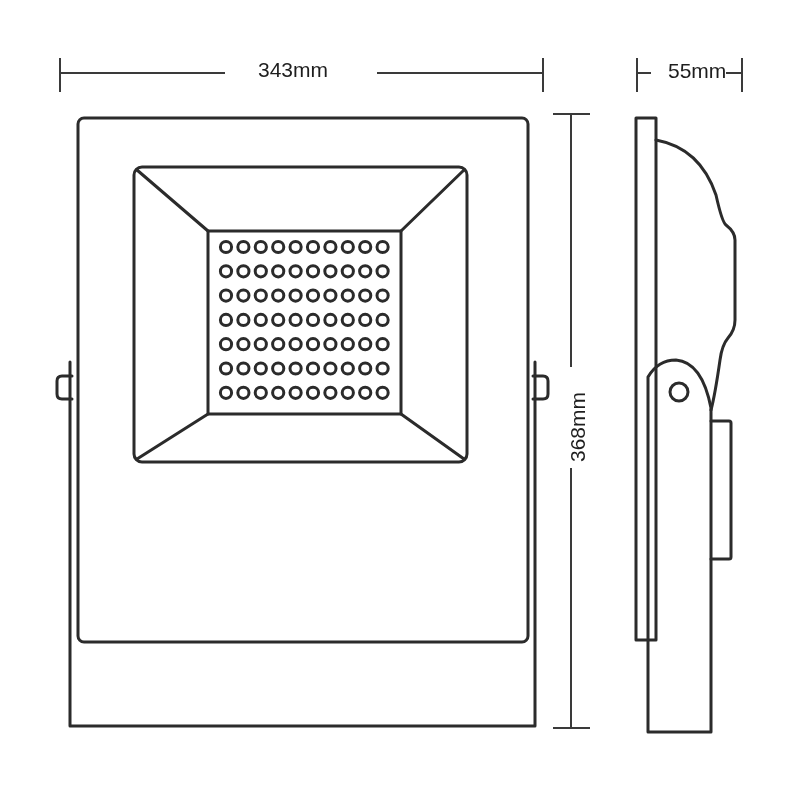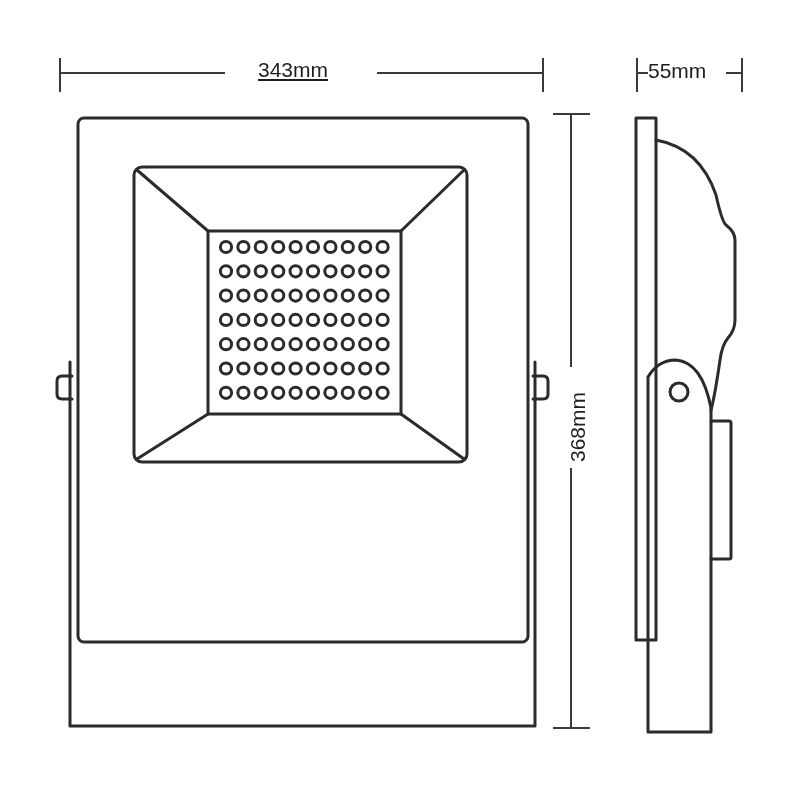--- a/index.html
+++ b/index.html
@@ -3,22 +3,22 @@
   <meta charset="utf-8">
   <style>
     html, body { margin: 0; padding: 0; background: #ffffff; }
     body { width: 800px; height: 800px; position: relative; overflow: hidden;
            font-family: "Liberation Sans", "DejaVu Sans", sans-serif; }
     svg { position: absolute; left: 0; top: 0; }
     .ln { stroke: #2b2b2b; fill: none; stroke-width: 3; stroke-linejoin: round; stroke-linecap: round; }
     .dim { stroke: #3a3a3a; fill: none; stroke-width: 2; }
     .led { stroke: #2b2b2b; fill: #ffffff; stroke-width: 3; }
     .label { position: absolute; color: #1e1e1e; font-size: 21px; white-space: nowrap; background: #ffffff; }
-    #dim-width-label { left: 258px; top: 58px; text-decoration: underline; }
-    #dim-depth-label { left: 648px; top: 59px; }
+    #dim-width-label { left: 258px; top: 58px; }
+    #dim-depth-label { left: 668px; top: 59px; }
     #dim-height-label { left: 543px; top: 415px; transform: rotate(-90deg); transform-origin: center center; }
   </style>
 </head>
 <body>
 
 <svg width="800" height="800" viewBox="0 0 800 800">
 
   <g>
     <line class="dim" x1="60" y1="58" x2="60" y2="92"></line>
     <line class="dim" x1="60" y1="73" x2="225" y2="73"></line>

